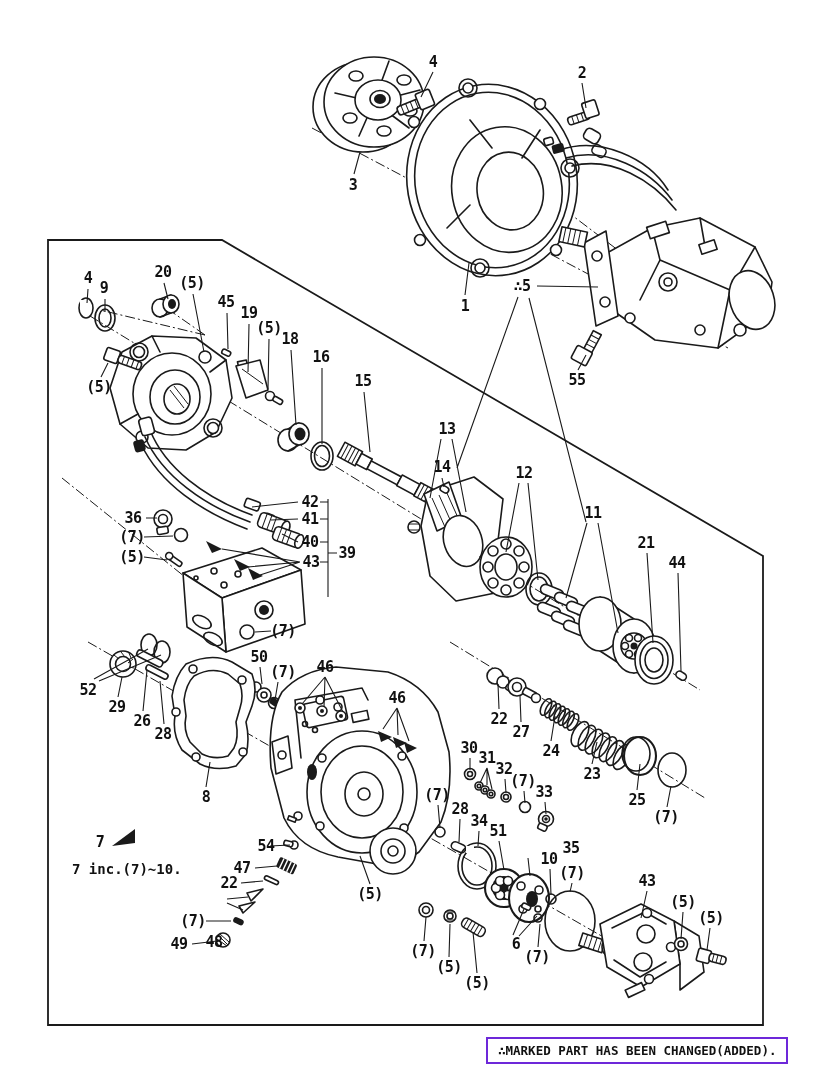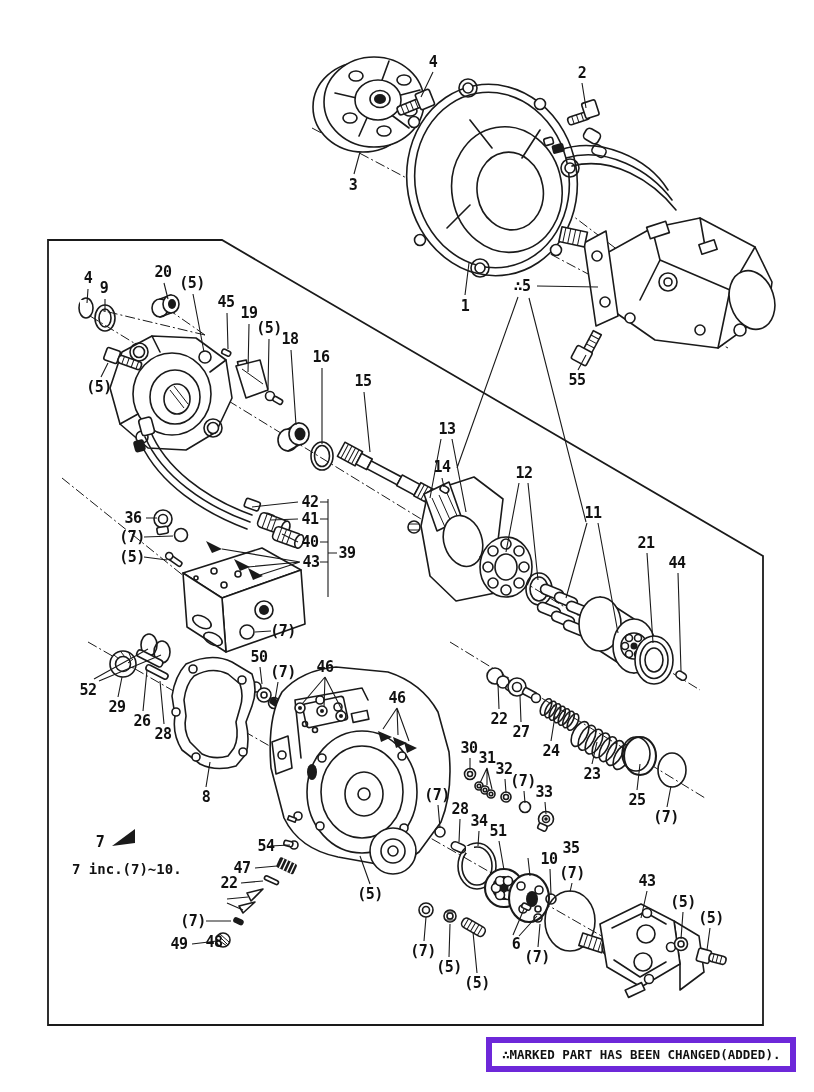--- a/index.html
+++ b/index.html
@@ -13,21 +13,21 @@
   .thin{fill:none;stroke:#1a1a1a;stroke-width:1;}
   .leader{fill:none;stroke:#1a1a1a;stroke-width:1.1;}
   .dashdot{fill:none;stroke:#1a1a1a;stroke-width:1;stroke-dasharray:10 3 2 3;}
   .frame{fill:none;stroke:#1a1a1a;stroke-width:1.8;}
   .callout{position:absolute;transform:translate(-50%,-50%);
            font:bold 15px "DejaVu Sans Mono",monospace;color:#111;
            white-space:nowrap;letter-spacing:-0.5px;z-index:5;}
   .infobox{position:absolute;left:30px;top:26px;border:2px solid #111;
            padding:2px 8px;font:bold 12px "DejaVu Sans Mono",monospace;color:#111;
            line-height:1.55;background:#fff;z-index:6;}
-  .notebox{position:absolute;left:486px;top:1037px;border:6px solid #6d28d9;
+  .notebox{position:absolute;left:486px;top:1037px;border:2px solid #6d28d9;
            padding:4px 10px;font:bold 12.5px "DejaVu Sans Mono",monospace;color:#111;
            background:#fff;z-index:6;white-space:nowrap;}
   .incnote{position:absolute;left:72px;top:861px;font:bold 14px "DejaVu Sans Mono",monospace;
            color:#111;white-space:nowrap;z-index:5;}
 </style>
 </head>
 <body>
 
 <div id="page">
 

